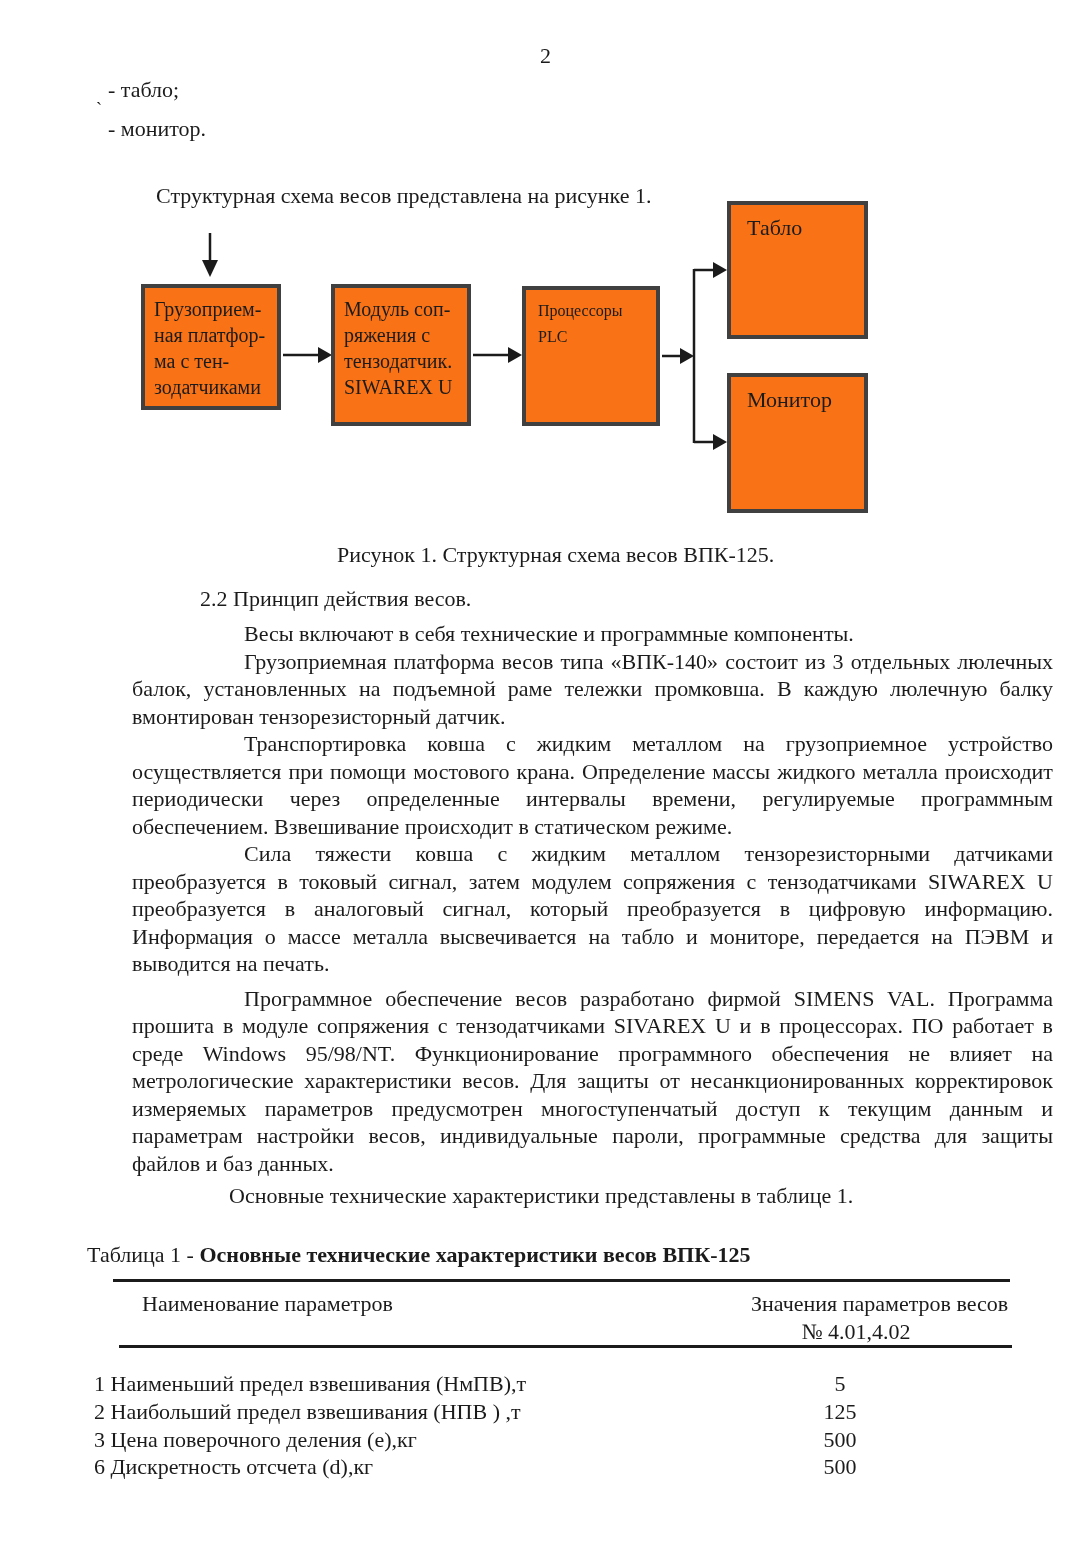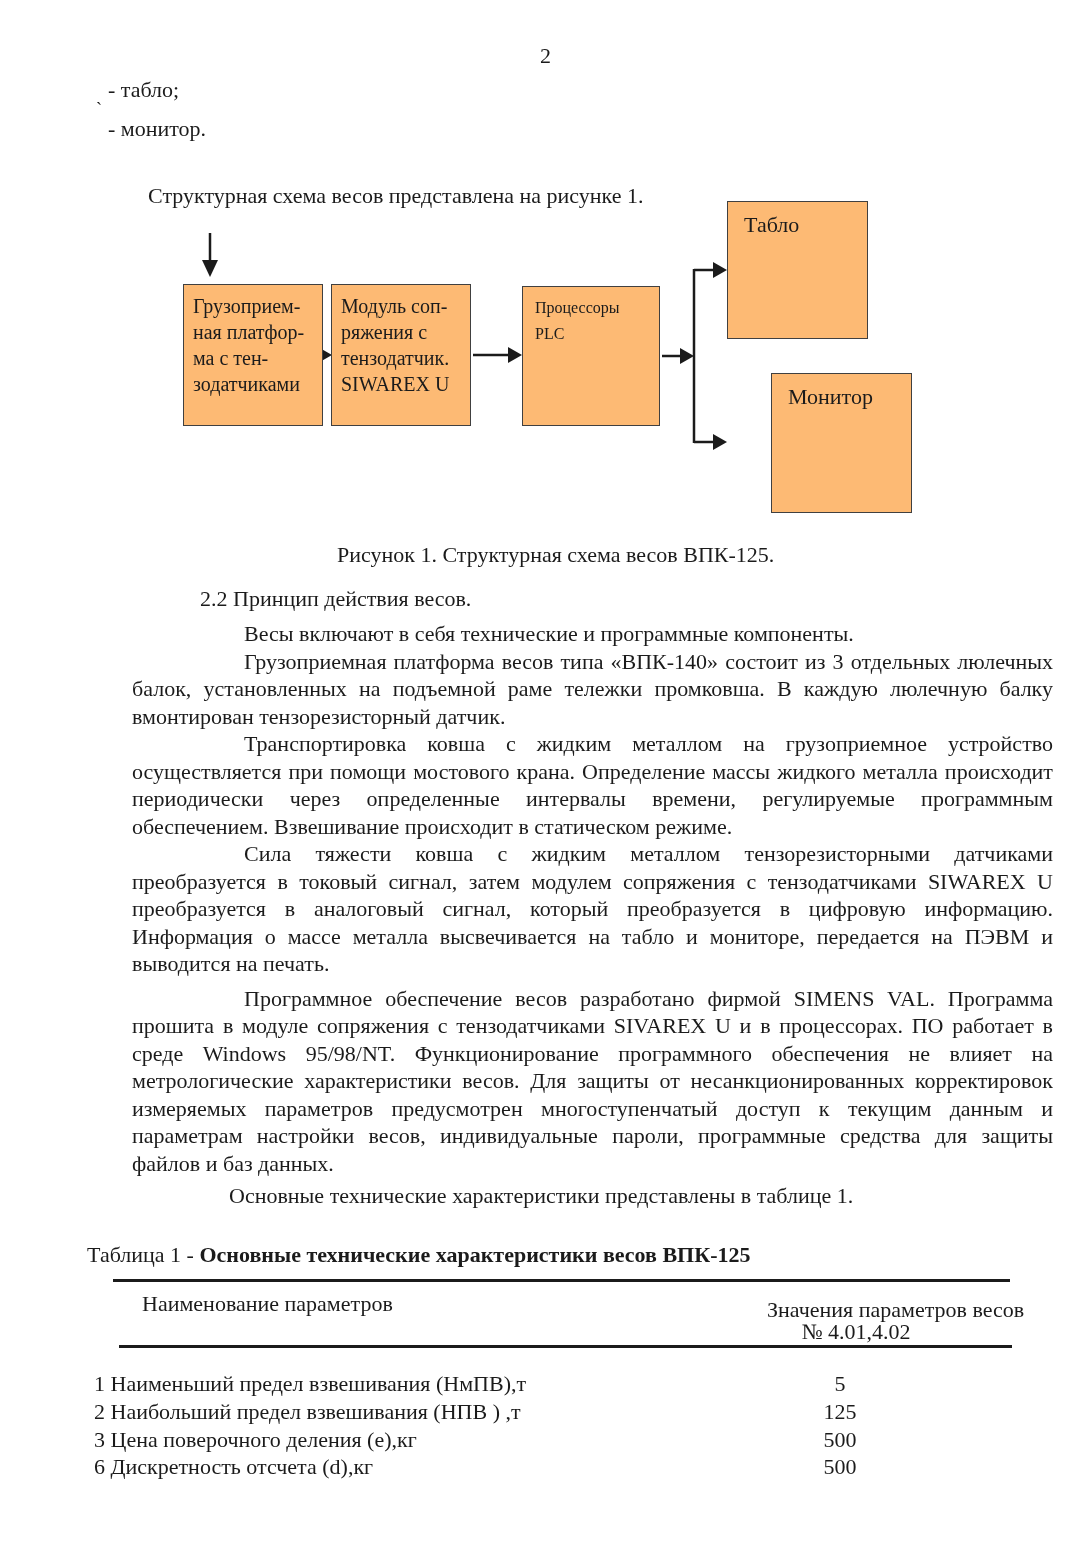--- a/index.html
+++ b/index.html
@@ -7,48 +7,48 @@
     position:relative;width:1092px;height:1560px;margin:0 auto;
     background:#ffffff;color:#1b1b1b;
     font-family:"Liberation Serif","DejaVu Serif",serif;
     font-size:22px;line-height:27.5px;overflow:hidden;
   }
   .abs{position:absolute;}
   .page-num{left:540px;top:42px;}
   .li-1{left:108px;top:76px;}
   .li-2{left:108px;top:115px;}
   .stray{left:96px;top:96px;font-size:18px;}
-  .intro{left:148px;top:182px;}
+  .intro{left:156px;top:182px;}
   
   .dbox{
-    position:absolute;border:1px solid #404040;box-sizing:border-box;
+    position:absolute;border:4px solid #404040;box-sizing:border-box;
     font-size:20px;line-height:26px;white-space:pre-line;
-    padding:8px 4px 0 9px;background:#fdba74;
+    padding:8px 4px 0 9px;background:#f97316;
   }
-  .b-platform{left:141px;top:284px;width:140px;height:142px;margin-left:42px;}
+  .b-platform{left:141px;top:284px;width:140px;height:126px;}
   .b-module{left:331px;top:284px;width:140px;height:142px;}
   .b-plc{left:522px;top:286px;width:138px;height:140px;font-size:16px;padding-left:12px;}
   .b-tablo{left:727px;top:201px;width:141px;height:138px;font-size:22px;padding:10px 0 0 16px;}
-  .b-monitor{left:727px;top:373px;width:141px;height:140px;font-size:22px;padding:10px 0 0 16px;margin-left:44px;}
+  .b-monitor{left:727px;top:373px;width:141px;height:140px;font-size:22px;padding:10px 0 0 16px;}
   svg.connectors{position:absolute;left:0;top:0;pointer-events:none;}
   .caption{left:337px;top:541px;}
   .heading{left:200px;top:585px;}
   
   .bodytext{left:88px;top:620px;width:921px;text-align:justify;margin-left:44px;}
   .bodytext p{margin:0;text-indent:112px;}
   .bodytext p.p5{margin-top:7px;}
   .bodytext p.p6{margin-top:5px;text-indent:97px;text-align:left;}
   
   .tbl-title{left:87px;top:1241px;}
   .tbl-title .bold{font-weight:bold;margin-top:12px;}
   .rule{position:absolute;height:3px;background:#1b1b1b;}
   .rule-top{left:113px;top:1279px;width:897px;}
   .rule-head{left:119px;top:1345px;width:893px;}
   .th-name{left:142px;top:1290px;}
-  .th-value{left:767px;top:1290px;margin-top:6px;}
+  .th-value{left:751px;top:1290px;}
   .th-sub{left:786px;top:1318px;width:140px;text-align:center;}
   .trow{position:absolute;left:94px;width:916px;}
   .trow .val{position:absolute;left:676px;width:140px;text-align:center;top:0;}
   .r0{top:1370px;} .r1{top:1398px;} .r2{top:1426px;} .r3{top:1453px;}
 </style>
 </head>
 <body>
 
 <div class="page">
 

